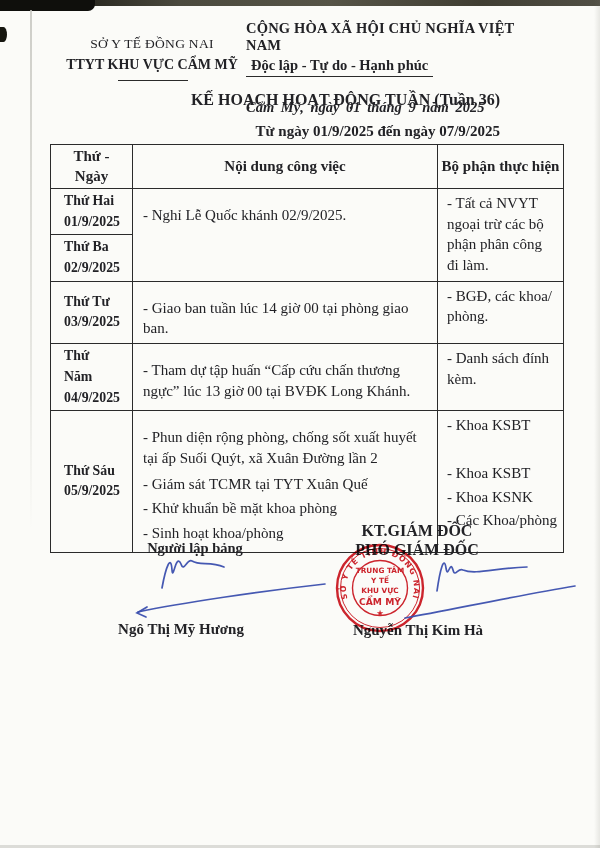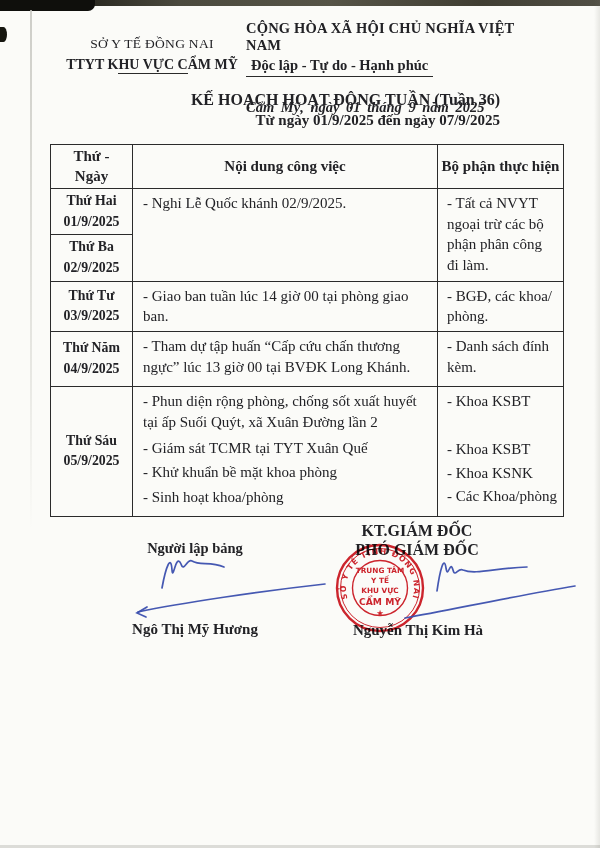--- a/index.html
+++ b/index.html
@@ -19,50 +19,50 @@
   .artifact-right { position:absolute; top:0; right:0; width:6px; height:848px;
     background:linear-gradient(90deg,rgba(0,0,0,0),rgba(110,110,100,.14)); }
   .artifact-bottom { position:absolute; bottom:0; left:0; width:600px; height:3px; background:rgba(100,100,92,.20); }
 
   .ml { white-space:pre-line; }
 
   
   .hdr-left { position:absolute; top:20px; left:60px; width:184px; text-align:center; line-height:1.25;margin-top:16px; }
   .hdr-left .l1 { font-size:13.5px; letter-spacing:.3px; }
   .hdr-left .l2 { font-size:14px; font-weight:bold; margin-top:3px; }
-  .u-part { border-bottom:1.4px solid #2a2a2a; padding-bottom:1px; }
+  .u-part { border-bottom:1.4px solid #2a2a2a; padding-bottom:8px; }
 
   .hdr-right { position:absolute; top:20px; left:246px; width:294px; text-align:left; }
   .hdr-right .n1 { font-size:14.5px; font-weight:bold; letter-spacing:.2px; }
   .hdr-right .n2 { display:inline-block; font-size:14.5px; font-weight:bold; margin-top:3px;
     border-bottom:1.4px solid #2a2a2a; padding:0 5px 2px; }
   .hdr-right .pdate { font-size:14.5px; font-style:italic; font-weight:600; margin-top:22px; word-spacing:3px; }
 
   
   .title-block { position:absolute; top:90px; left:0; width:500px; text-align:right; line-height:1.22; }
   .title-block .t1 { font-size:16px; font-weight:bold; }
-  .title-block .t2 { font-size:15px; font-weight:bold; margin-top:1px; }
+  .title-block .t2 { font-size:15px; font-weight:bold; margin-top:12px; }
 
   
   table.plan { position:absolute; top:144px; left:50px; width:513px;
     border-collapse:collapse; table-layout:fixed; font-size:15px; }
   .plan th, .plan td { border:1.5px solid #2b2b2b; vertical-align:top; }
   .plan th { font-size:15px; font-weight:bold; text-align:center; vertical-align:middle; padding:2px 3px; line-height:1.3; }
-  .day-cell { text-align:center; vertical-align:middle !important; font-weight:bold;
-    font-size:13.8px; line-height:1.5; padding:2px 2px; }
-  .task-cell { padding:4px 8px 4px 10px; line-height:1.38; }
+  .day-cell { text-align:left; vertical-align:middle !important; font-weight:bold;
+    font-size:13.8px; line-height:1.5; padding:2px 13px; }
+  .task-cell { padding:16px 8px 4px 10px; line-height:1.38; }
   .dept-cell { padding:4px 6px 4px 9px; line-height:1.38; }
   .fri-item { margin-bottom:4px; }
   .fri-item:first-child { margin-bottom:5px; }
   .fri-dept { margin-bottom:3px; }
   .fri-dept.first { margin-bottom:27px; }
 
   
   .sig-left-label  { position:absolute; top:540px; left:95px;  width:200px; text-align:center; font-weight:bold; font-size:14.5px; }
-  .sig-left-name   { position:absolute; top:621px; left:86px;  width:218px; text-align:center; font-weight:bold; font-size:15px; }
+  .sig-left-name   { position:absolute; top:621px; left:72px;  width:218px; text-align:center; font-weight:bold; font-size:15px; }
   .sig-right-label { position:absolute; top:521px; left:328px; width:178px; text-align:center; font-weight:bold; font-size:16px; line-height:1.2; }
   .sig-right-name  { position:absolute; top:622px; left:328px; width:180px; text-align:center; font-weight:bold; font-size:15px; }
 
   .stamp-svg { position:absolute; top:543px; left:334px; mix-blend-mode:multiply; }
   .stamp-text { font-family:"DejaVu Sans", sans-serif; font-weight:bold; fill:#d0252e; }
   .pen-svg { position:absolute; top:0; left:0; pointer-events:none; }
   .pen { fill:none; stroke:#3b4fae; stroke-width:1.7; stroke-linecap:round; opacity:.95; }
 </style>
 </head>
 <body>

